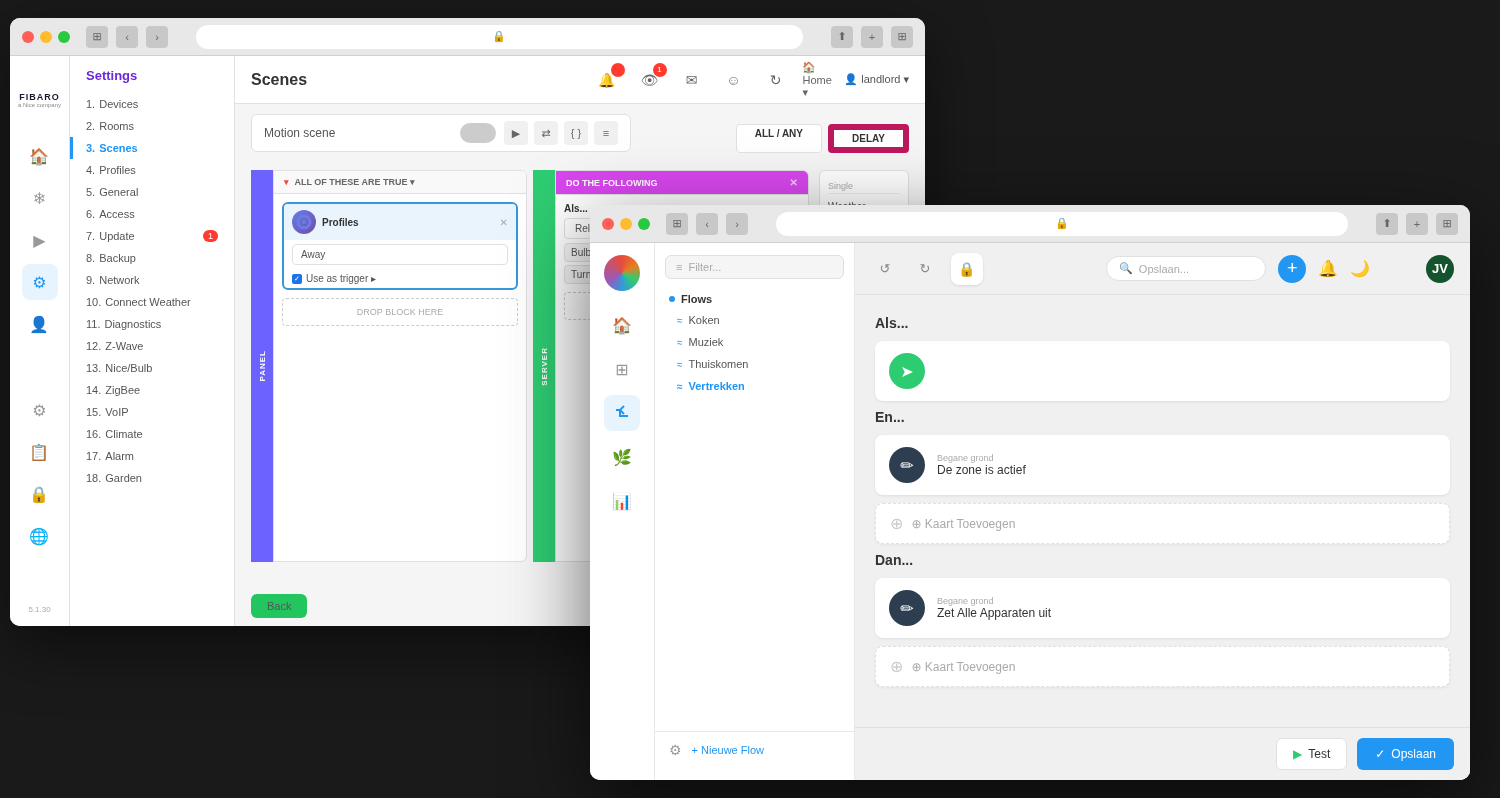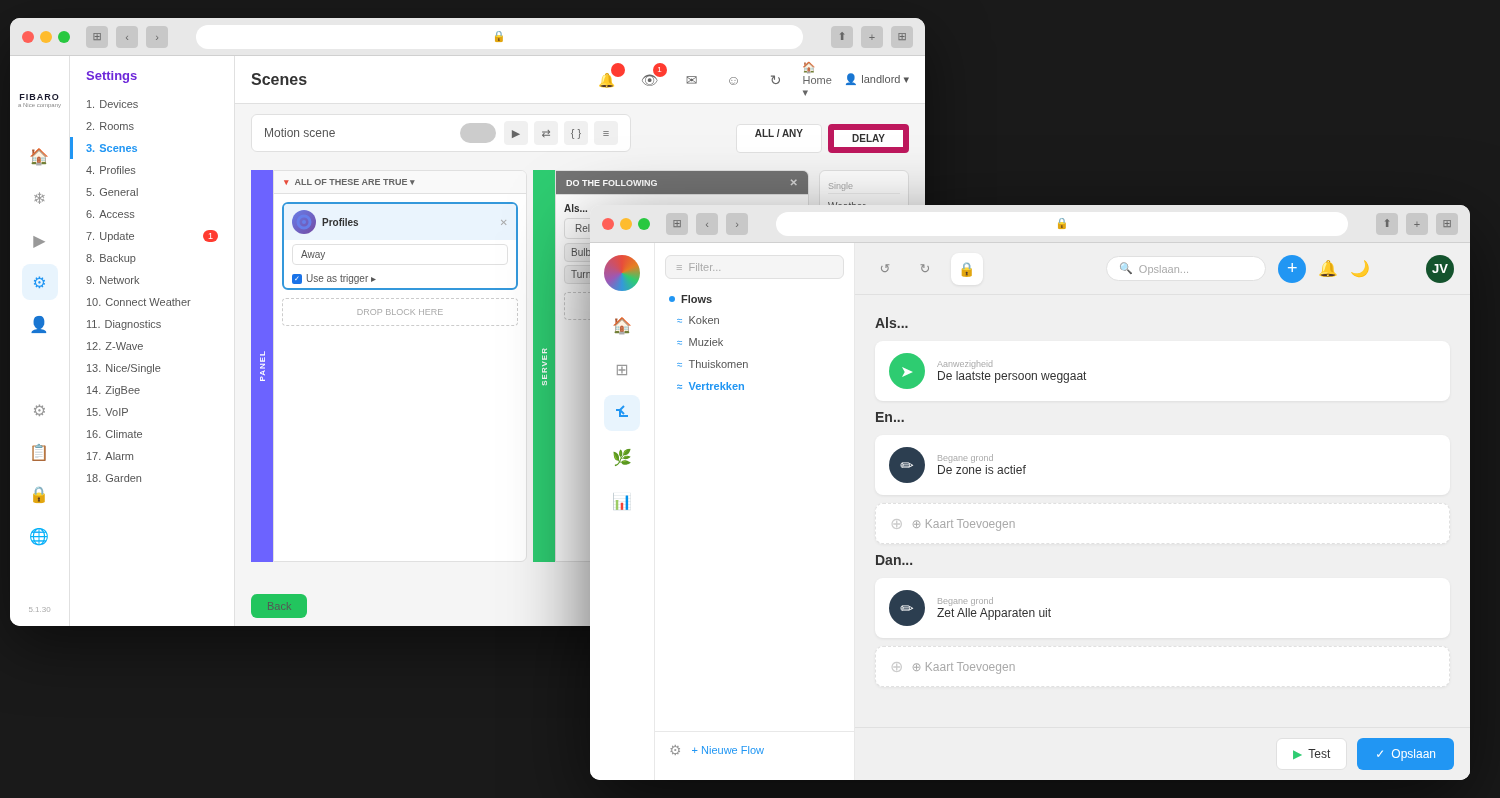--- a/index.html
+++ b/index.html
@@ -708,21 +708,21 @@
       <div class="settings-item">
         <span>11.</span>
         <span>Diagnostics</span>
       </div>
       <div class="settings-item">
         <span>12.</span>
         <span>Z-Wave</span>
       </div>
       <div class="settings-item">
         <span>13.</span>
-        <span>Nice/Single</span>
+        <span>Nice/Bulb</span>
       </div>
       <div class="settings-item">
         <span>14.</span>
         <span>ZigBee</span>
       </div>
       <div class="settings-item">
         <span>15.</span>
         <span>VoIP</span>
       </div>
       <div class="settings-item">
@@ -811,21 +811,21 @@
               </div>
               <div class="drop-block-area">DROP BLOCK HERE</div>
             </div>
           </div>
 
           <div style="flex:1;min-width:0;display:flex;position:relative;">
             <div class="right-side-indicator">
               <span class="right-side-text">SERVER</span>
             </div>
             <div style="flex:1;margin-left:22px;background:white;border:1px solid #e0e0e0;border-radius:0 6px 6px 0;overflow:hidden;">
-              <div class="col-header" style="background:#737373;color:white;">
+              <div class="col-header" style="background:#d946ef;color:white;">
                 <span>DO THE FOLLOWING</span>
                 <span class="block-x-btn" style="color:rgba(255,255,255,0.7);">✕</span>
               </div>
 
               <div style="margin:8px;">
                 <div style="font-size:10px;font-weight:600;color:#333;margin-bottom:4px;">Als...</div>
                 <select class="group-dropdown">
                   <option>Relay switch</option>
                 </select>
                 <div class="group-btn">Bulb</div>
@@ -938,24 +938,20 @@
         <div class="flows-bell">🔔</div>
         <div class="flows-moon">🌙</div>
         <div class="flows-avatar">JV</div>
       </div>
 
       <div class="flows-content">
 
         <div class="flow-section-title">Als...</div>
         <div class="flow-card">
           <div class="flow-card-icon green">➤</div>
-          <div class="flow-card-content">
-            <div class="flow-card-subtitle">Aanwezigheid</div>
-            <div class="flow-card-title">De laatste persoon weggaat</div>
-          </div>
         </div>
 
         <div class="flow-section-title">En...</div>
         <div class="flow-card">
           <div class="flow-card-icon dark">✏</div>
           <div class="flow-card-content">
             <div class="flow-card-subtitle">Begane grond</div>
             <div class="flow-card-title">De zone is actief</div>
           </div>
         </div>

